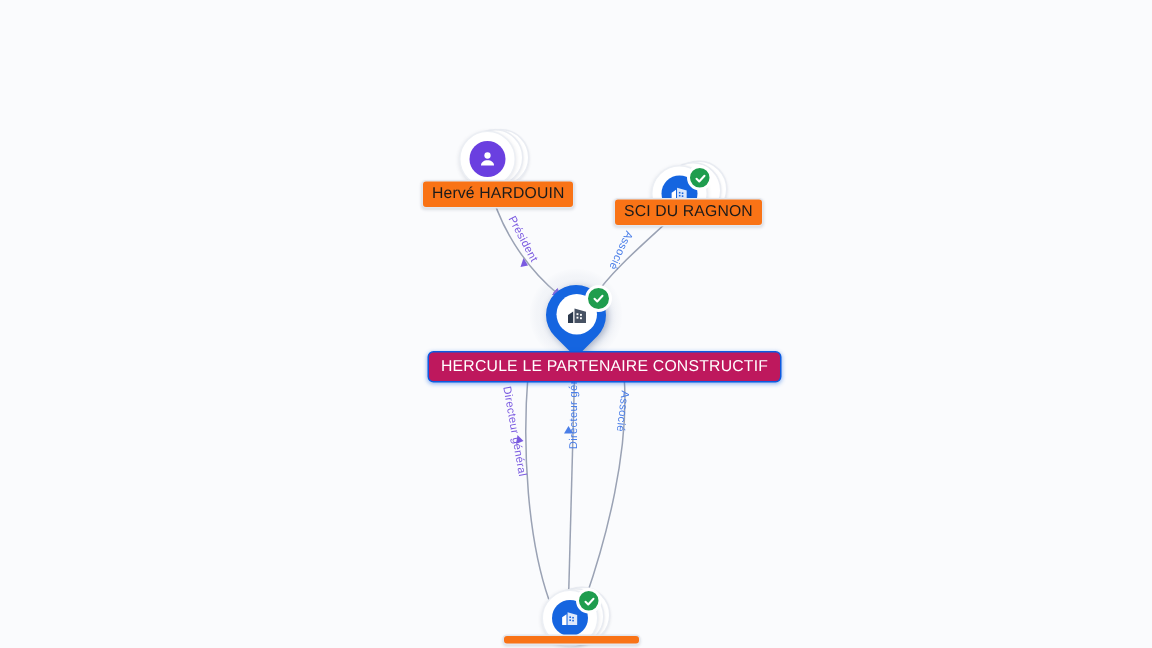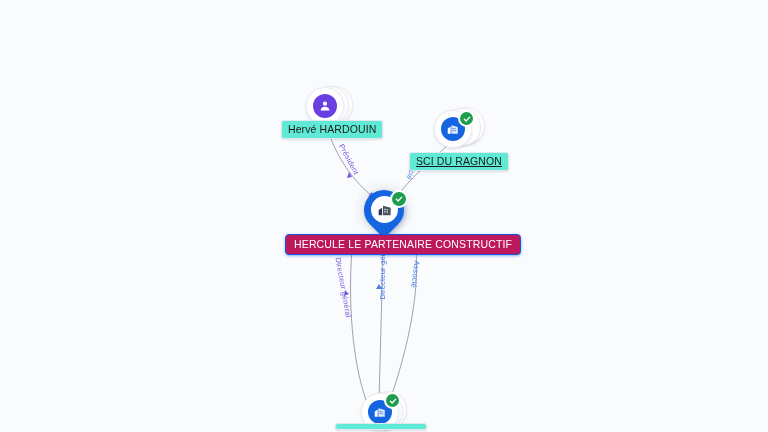--- a/index.html
+++ b/index.html
@@ -89,21 +89,21 @@
     border-radius: 50%;
     background: #ffffff;
     display: flex;
     align-items: center;
     justify-content: center;
   }
 
   
   .label {
     position: absolute;
-    background: #5eead4;
+    background: #f97316;
     border: 1px solid #e3e7ee;
     border-radius: 3px;
     padding: 2px 6px 3px 6px;
     font-size: 10.5px;
     color: #1b1b1b;
     white-space: nowrap;
     box-shadow: 0 1px 2px rgba(30,40,70,0.14);
     letter-spacing: .1px;
   }
   .label.primary {
@@ -194,21 +194,21 @@
           <rect x="11.3" y="13.6" width="1.8" height="1.8" fill="#1565e0"></rect>
           <rect x="14.6" y="14.1" width="1.8" height="1.8" fill="#1565e0"></rect>
         </svg>
       </div>
     </div>
     <div class="check" style="width:13px;height:13px;left:6px;top:-18px;">
       <svg width="8" height="8" viewBox="0 0 24 24" fill="none" stroke="#ffffff" stroke-width="4" stroke-linecap="round" stroke-linejoin="round">
         <path d="M4 12.5 L9.5 18 L20 6.5"></path>
       </svg>
     </div>
-    <div class="label" style="left:-43px; top:24px;text-decoration:underline;">SCI DU RAGNON</div>
+    <div class="label" style="left:-43px; top:4px;">SCI DU RAGNON</div>
   </div>
 
   <div class="node" style="left:384px; top:212px;">
     <div class="pin-halo" style="left:-31px; top:-33px;"></div>
     <div class="pin" style="left:-20px; top:-22px;"></div>
     <div class="pin-face" style="left:-13px; top:-16px;">
       <svg width="16" height="16" viewBox="0 0 24 24" fill="#2d3a4d" aria-hidden="true">
         <path d="M2.5 20V12l5.2-3.4V20z"></path>
         <path d="M9 20V5.5l11.5 3.3V20z" opacity="0.88"></path>
         <rect x="11" y="10.2" width="1.9" height="1.9" fill="#ffffff"></rect>

